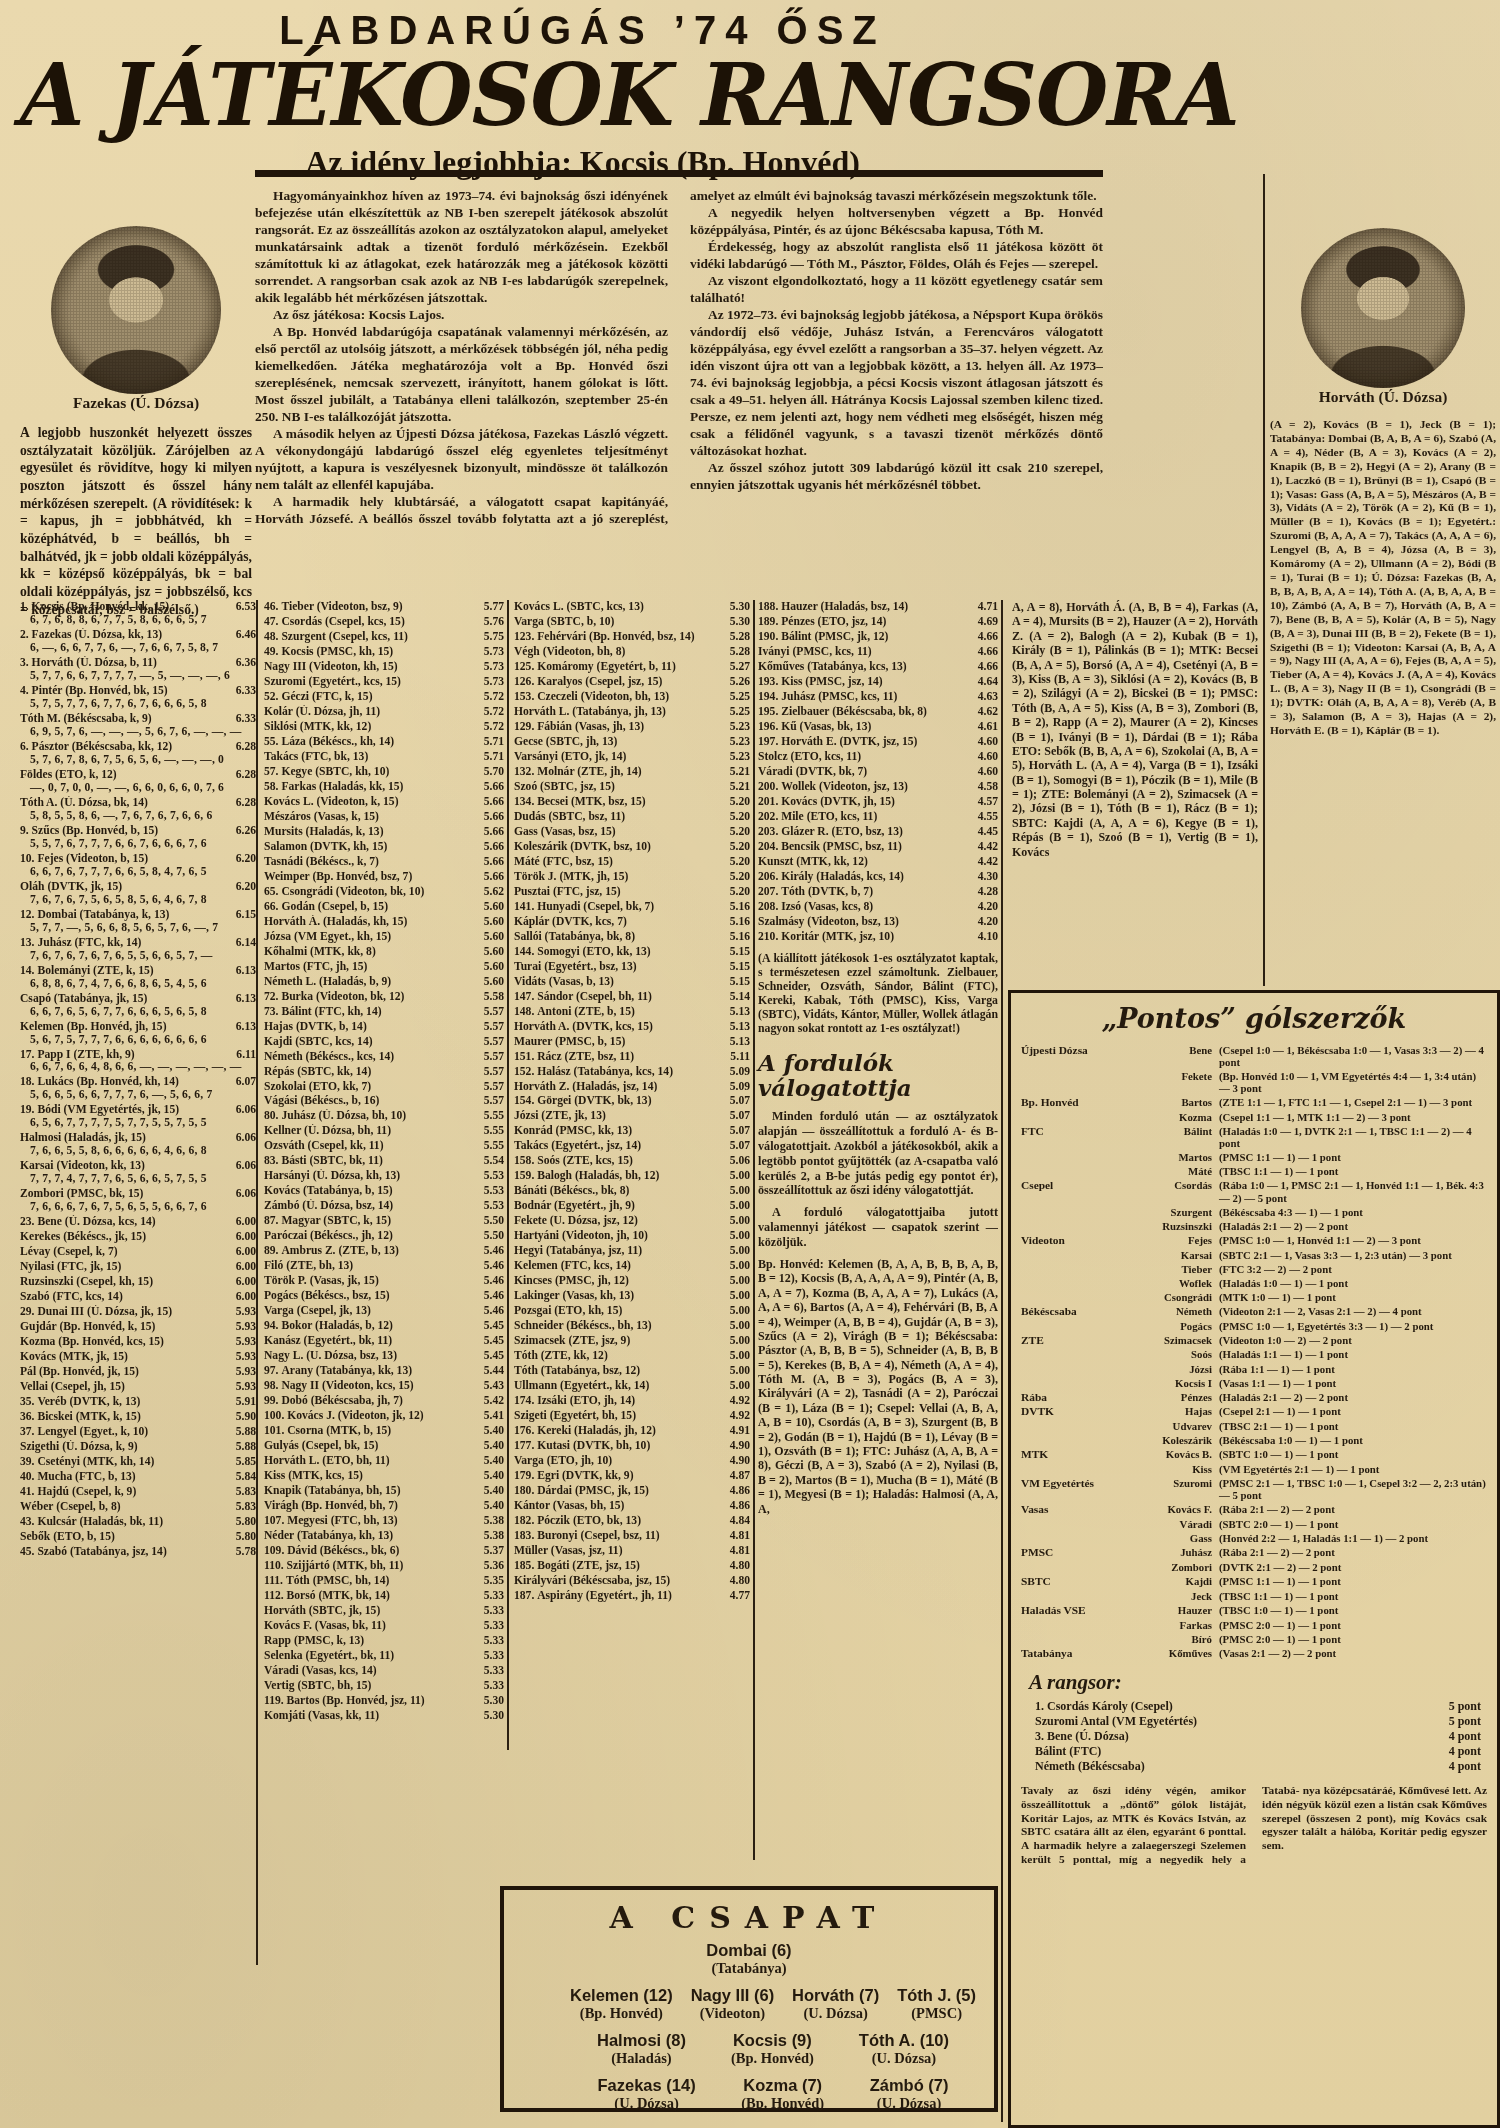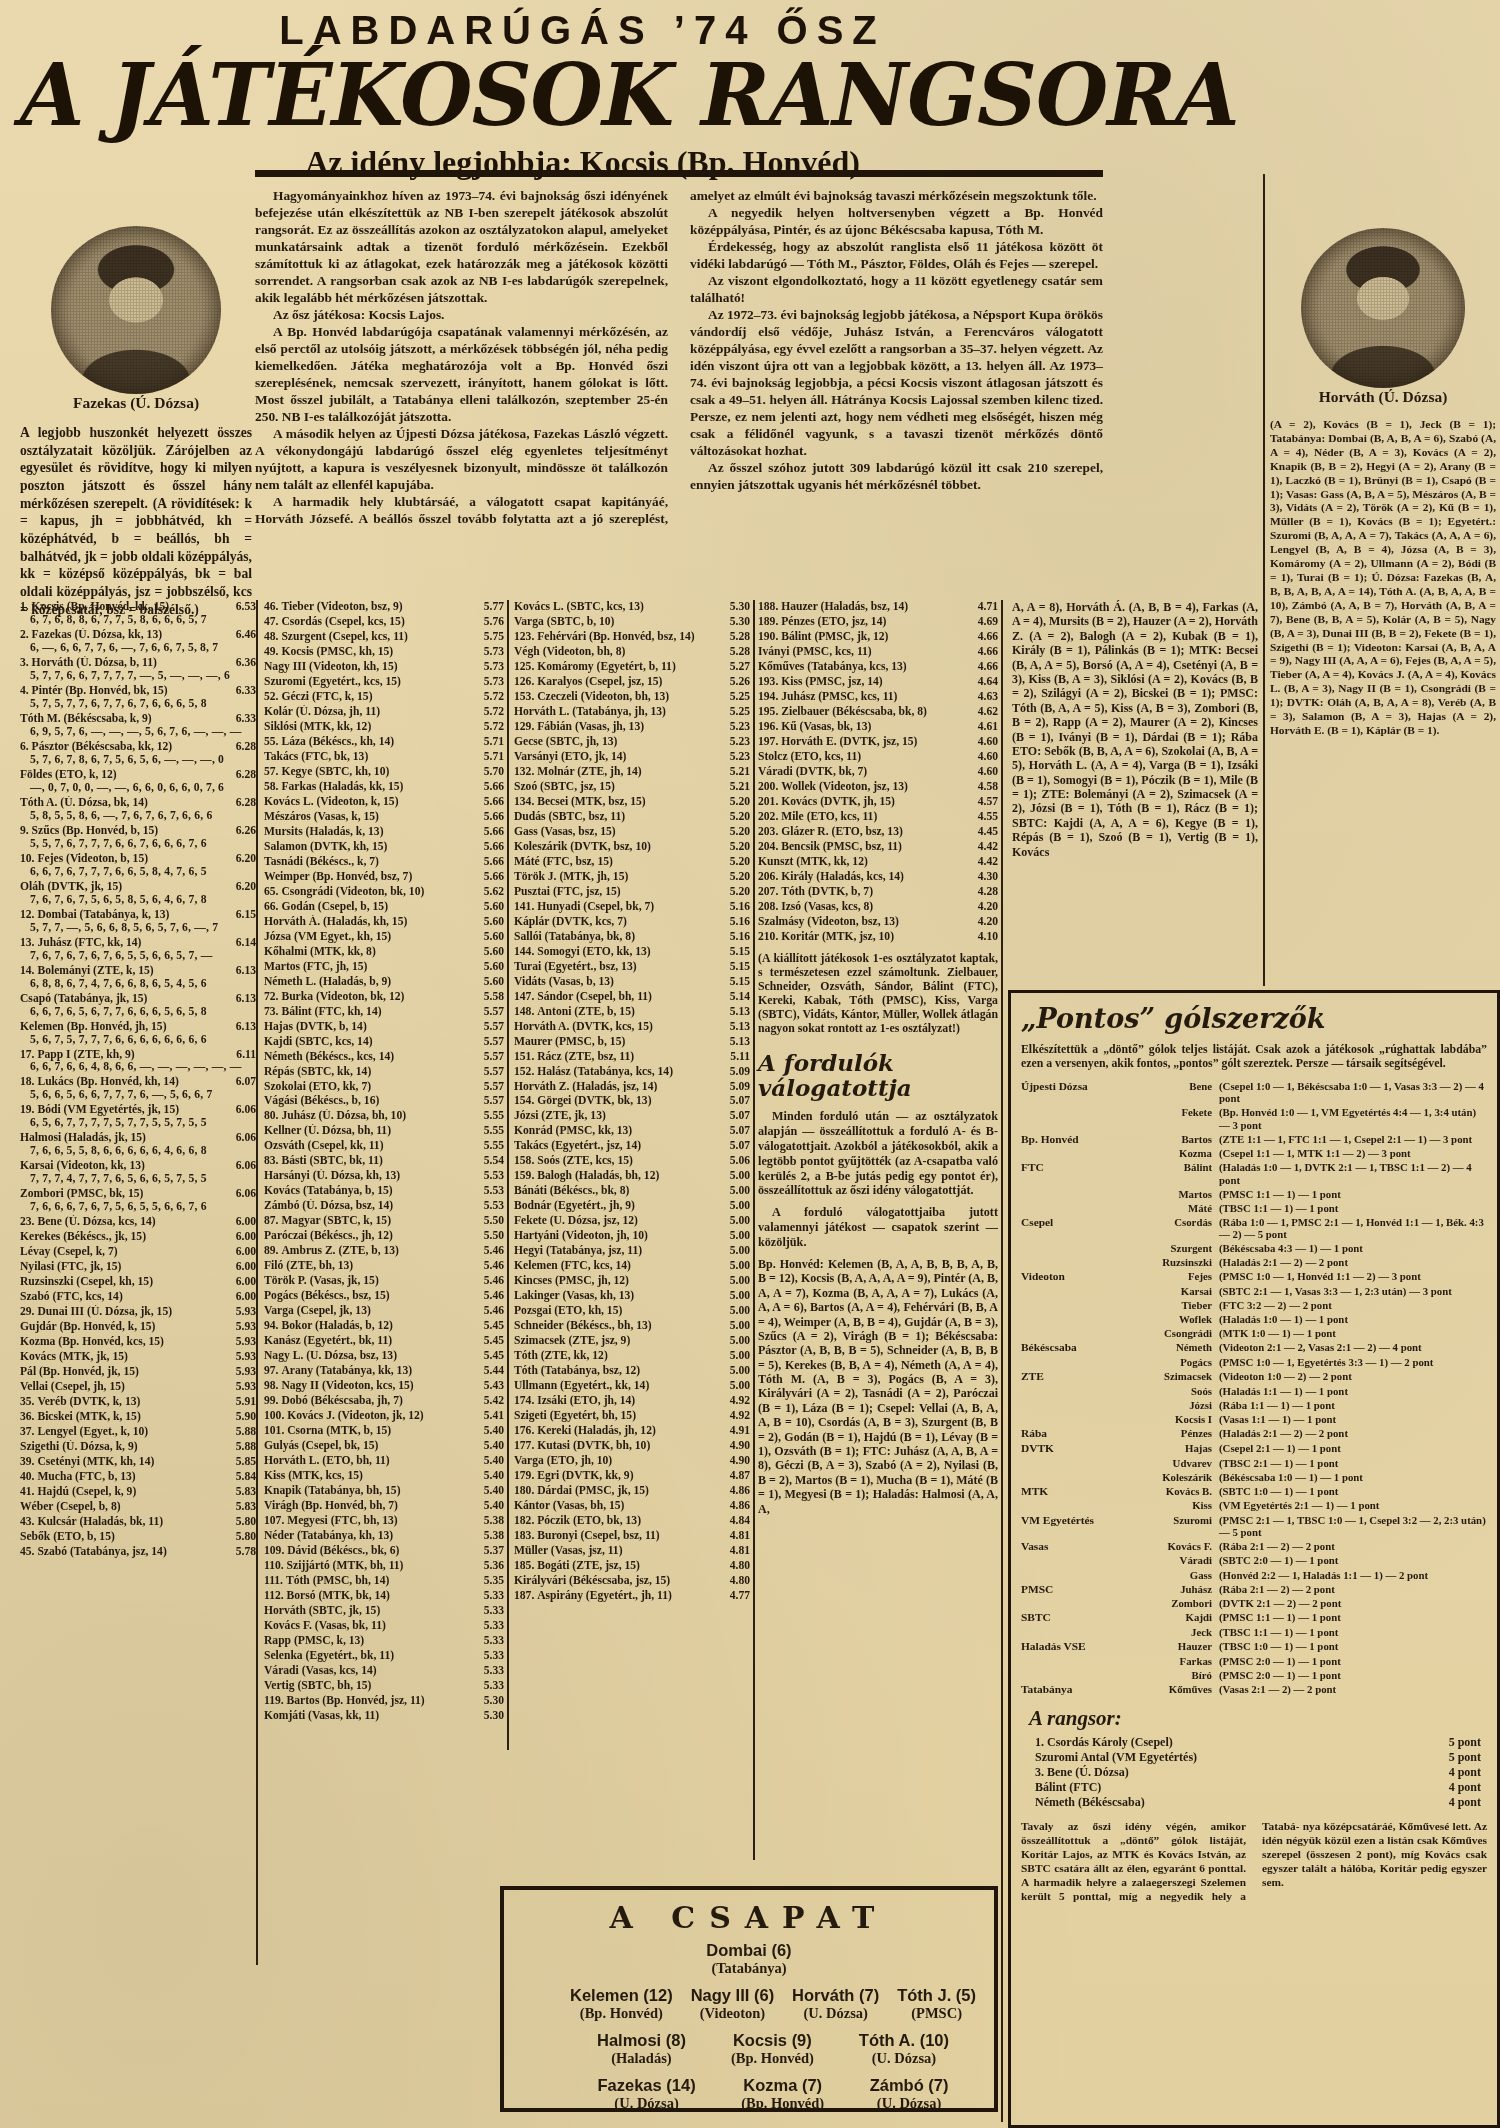--- a/index.html
+++ b/index.html
@@ -59,21 +59,21 @@
   .egrades{padding-left:10px; letter-spacing:0.2px; font-weight:600;}
   .egrades:empty{display:none;}
   .note{margin-top:8px; font-size:11.8px; line-height:1.2; font-weight:700; text-align:justify;}
   .sec-title{font-family:"DejaVu Serif",serif; font-style:italic; font-weight:bold; font-size:23px; margin:14px 0 8px; letter-spacing:0;}
   .bodyp{font-size:12.2px; line-height:1.22; font-weight:700; text-align:justify; margin:0 0 7px; text-indent:14px;}
   .listing{font-size:12.0px; line-height:1.2; font-weight:700; text-align:justify;}
   .flowtext{font-size:12.0px; line-height:1.2; font-weight:700; text-align:justify;}
   
   .pontos{position:absolute; left:1008px; top:990px; width:466px; height:1116px;
     border:3px solid #20150a; padding:8px 10px;}
-  .pontos-title{font-family:"DejaVu Serif",serif; font-style:italic; font-weight:bold; font-size:27px; text-align:left; margin-top:2px;}
+  .pontos-title{font-family:"DejaVu Serif",serif; font-style:italic; font-weight:bold; font-size:27px; text-align:center; margin-top:2px;}
   .pontos-intro{font-size:11.8px; line-height:1.2; font-weight:700; text-align:justify; margin-top:8px;}
   .ptable{margin-top:10px;}
   .prow{display:grid; grid-template-columns:100px 84px 1fr; column-gap:7px; font-size:10.8px; line-height:1.12; margin-bottom:2px;}
   .pteam{font-weight:bold; font-size:11.4px;}
   .pplayer{font-weight:bold; text-align:right;}
   .pdetail{font-weight:600;}
   .rangsor-title{font-weight:bold; font-style:italic; font-size:21px; margin:10px 0 4px; text-indent:8px;}
   .rrow{display:flex; justify-content:space-between; font-weight:bold; font-size:12px; line-height:1.25; padding:0 6px 0 14px;}
   .closing{margin-top:10px; column-count:2; column-gap:16px; font-size:11.4px; line-height:1.22; font-weight:700; text-align:justify;}
   
@@ -1030,21 +1030,20 @@
     <div class="sec-title">A fordulók válogatottja</div>
     <p class="bodyp">Minden forduló után — az osztályzatok alapján — összeállítottuk a forduló A- és B-válogatottjait. Azokból a játékosokból, akik a legtöbb pontot gyűjtötték (az A-csapatba való kerülés 2, a B-be jutás pedig egy pontot ér), összeállítottuk az őszi idény válogatottját.</p>
     <p class="bodyp">A forduló válogatottjaiba jutott valamennyi játékost — csapatok szerint — közöljük.</p>
     <div class="listing">Bp. Honvéd: Kelemen (B, A, A, B, B, B, A, B, B = 12), Kocsis (B, A, A, A, A = 9), Pintér (A, B, A, A = 7), Kozma (B, A, A, A = 7), Lukács (A, A, A = 6), Bartos (A, A = 4), Fehérvári (B, B, A = 4), Weimper (A, B, B = 4), Gujdár (A, B = 3), Szűcs (A = 2), Virágh (B = 1); Békéscsaba: Pásztor (A, B, B, B = 5), Schneider (A, B, B, B = 5), Kerekes (B, B, A = 4), Németh (A, A = 4), Tóth M. (A, B = 3), Pogács (B, A = 3), Királyvári (A = 2), Tasnádi (A = 2), Paróczai (B = 1), Láza (B = 1); Csepel: Vellai (A, B, A, A, B = 10), Csordás (A, B = 3), Szurgent (B, B = 2), Godán (B = 1), Hajdú (B = 1), Lévay (B = 1), Ozsváth (B = 1); FTC: Juhász (A, A, B, A = 8), Géczi (B, A = 3), Szabó (A = 2), Nyilasi (B, B = 2), Martos (B = 1), Mucha (B = 1), Máté (B = 1), Megyesi (B = 1); Haladás: Halmosi (A, A, A,</div>
   </div>
 
   <div class="rcol c5 flowtext">A, A = 8), Horváth Á. (A, B, B = 4), Farkas (A, A = 4), Mursits (B = 2), Hauzer (A = 2), Horváth Z. (A = 2), Balogh (A = 2), Kubak (B = 1), Király (B = 1), Pálinkás (B = 1); MTK: Becsei (B, A, A = 5), Borsó (A, A = 4), Csetényi (A, B = 3), Kiss (B, A = 3), Siklósi (A = 2), Kovács (B, B = 2), Szilágyi (A = 2), Bicskei (B = 1); PMSC: Tóth (B, A, A = 5), Kiss (A, B = 3), Zombori (B, B = 2), Rapp (A = 2), Maurer (A = 2), Kincses (B = 1), Iványi (B = 1), Dárdai (B = 1); Rába ETO: Sebők (B, B, A, A = 6), Szokolai (A, B, A = 5), Horváth L. (A, A = 4), Varga (B = 1), Izsáki (B = 1), Somogyi (B = 1), Póczik (B = 1), Mile (B = 1); ZTE: Bolemányi (A = 2), Szimacsek (A = 2), Józsi (B = 1), Tóth (B = 1), Rácz (B = 1); SBTC: Kajdi (A, A, A = 6), Kegye (B = 1), Répás (B = 1), Szoó (B = 1), Vertig (B = 1), Kovács</div>
 
   <div class="pontos">
     <div class="pontos-title">„Pontos” gólszerzők</div>
-    <div class="pontos-intro">Elkészítettük a „döntő” gólok teljes listáját. Csak azok a játékosok „rúghattak labdába” ezen a versenyen, akik fontos, „pontos” gólt szereztek. Persze — társaik segítségével.</div>
     <div class="ptable">
 
         <div class="prow">
           <span class="pteam">Újpesti Dózsa</span>
           <span class="pplayer">Bene</span>
           <span class="pdetail">(Csepel 1:0 — 1, Békéscsaba 1:0 — 1, Vasas 3:3 — 2) — 4 pont</span>
         </div>
 
         <div class="prow">
           <span class="pteam"></span>

